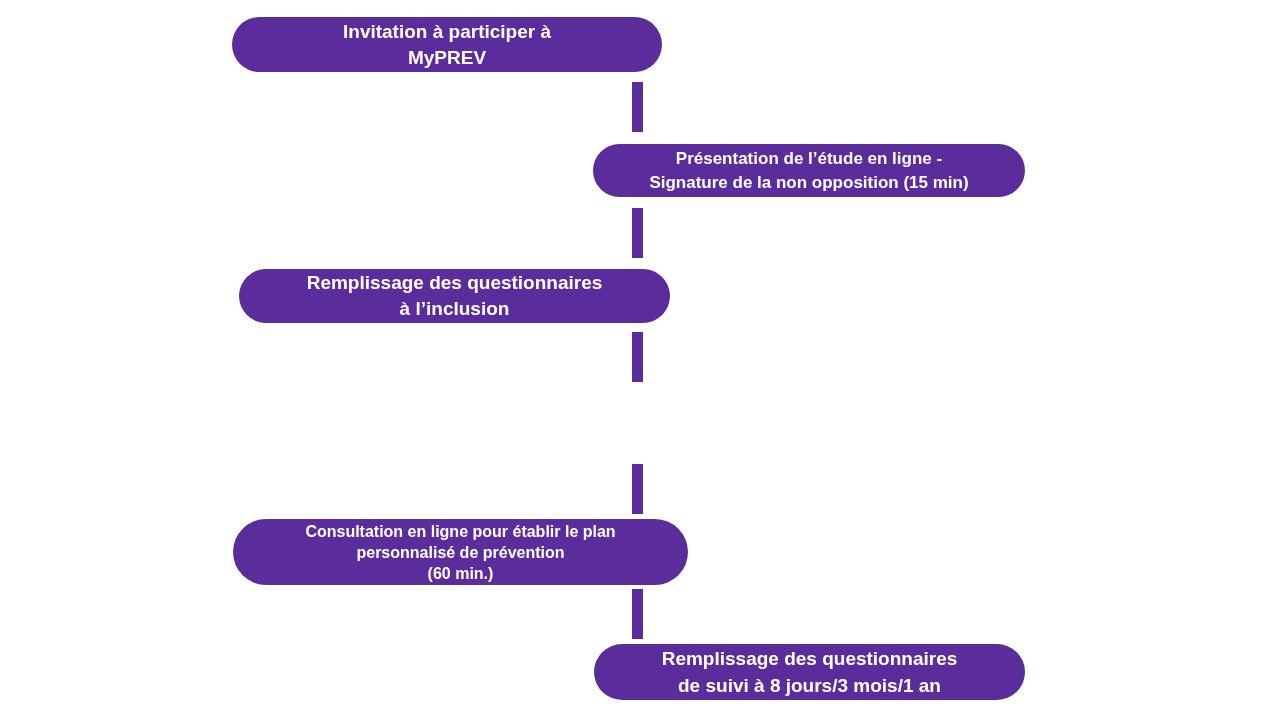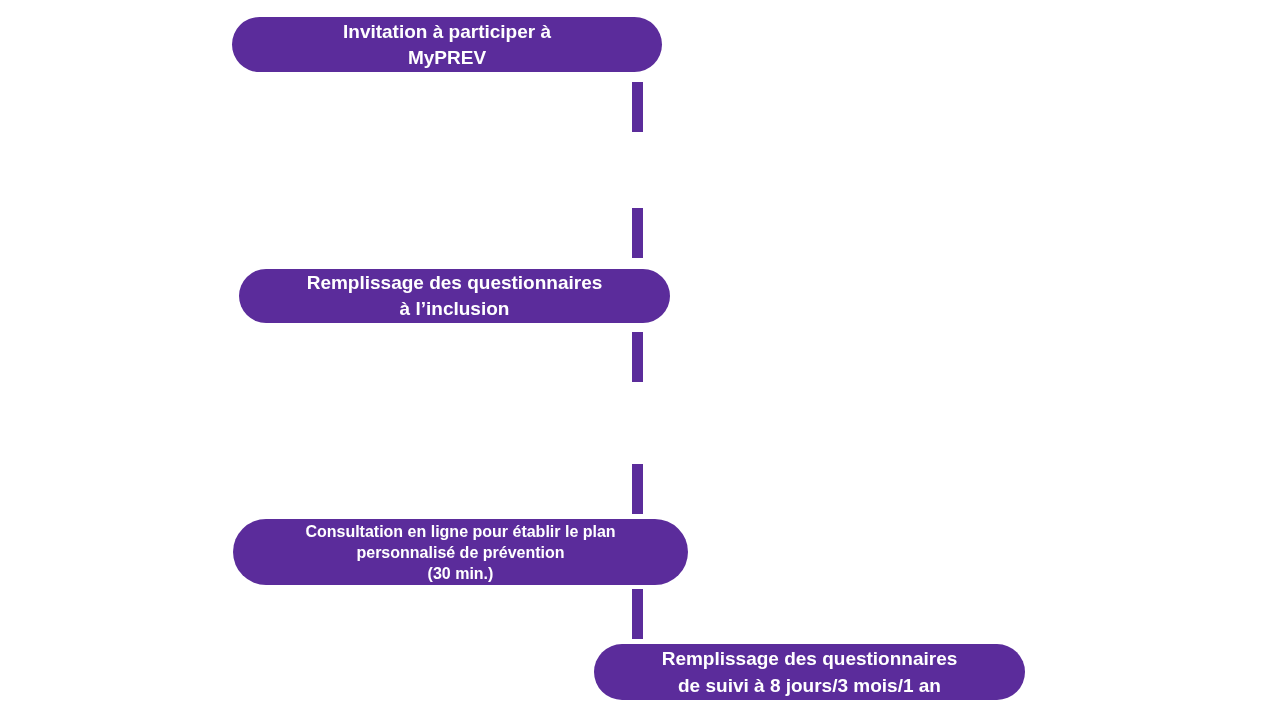--- a/index.html
+++ b/index.html
@@ -64,37 +64,41 @@
 
 <div class="canvas">
 
   <div class="pill step-1">
     <span class="pill-text">Invitation à participer à
 MyPREV</span>
   </div>
 
   <div class="dash dash-1"></div>
 
+  <div class="pill step-2">
+    <span class="pill-text">Présentation de l’étude en ligne -
+Signature de la non opposition (15 min)</span>
+  </div>
 
   <div class="dash dash-2"></div>
 
   <div class="pill step-3">
     <span class="pill-text">Remplissage des questionnaires
 à l’inclusion</span>
   </div>
 
   <div class="dash dash-3"></div>
 
 
   <div class="dash dash-4"></div>
 
   <div class="pill step-5">
     <span class="pill-text">Consultation en ligne pour établir le plan
 personnalisé de prévention
-(30 min.)</span>
+(60 min.)</span>
   </div>
 
   <div class="dash dash-5"></div>
 
   <div class="pill step-6">
     <span class="pill-text">Remplissage des questionnaires
 de suivi à 8 jours/3 mois/1 an</span>
   </div>
 
 </div>

